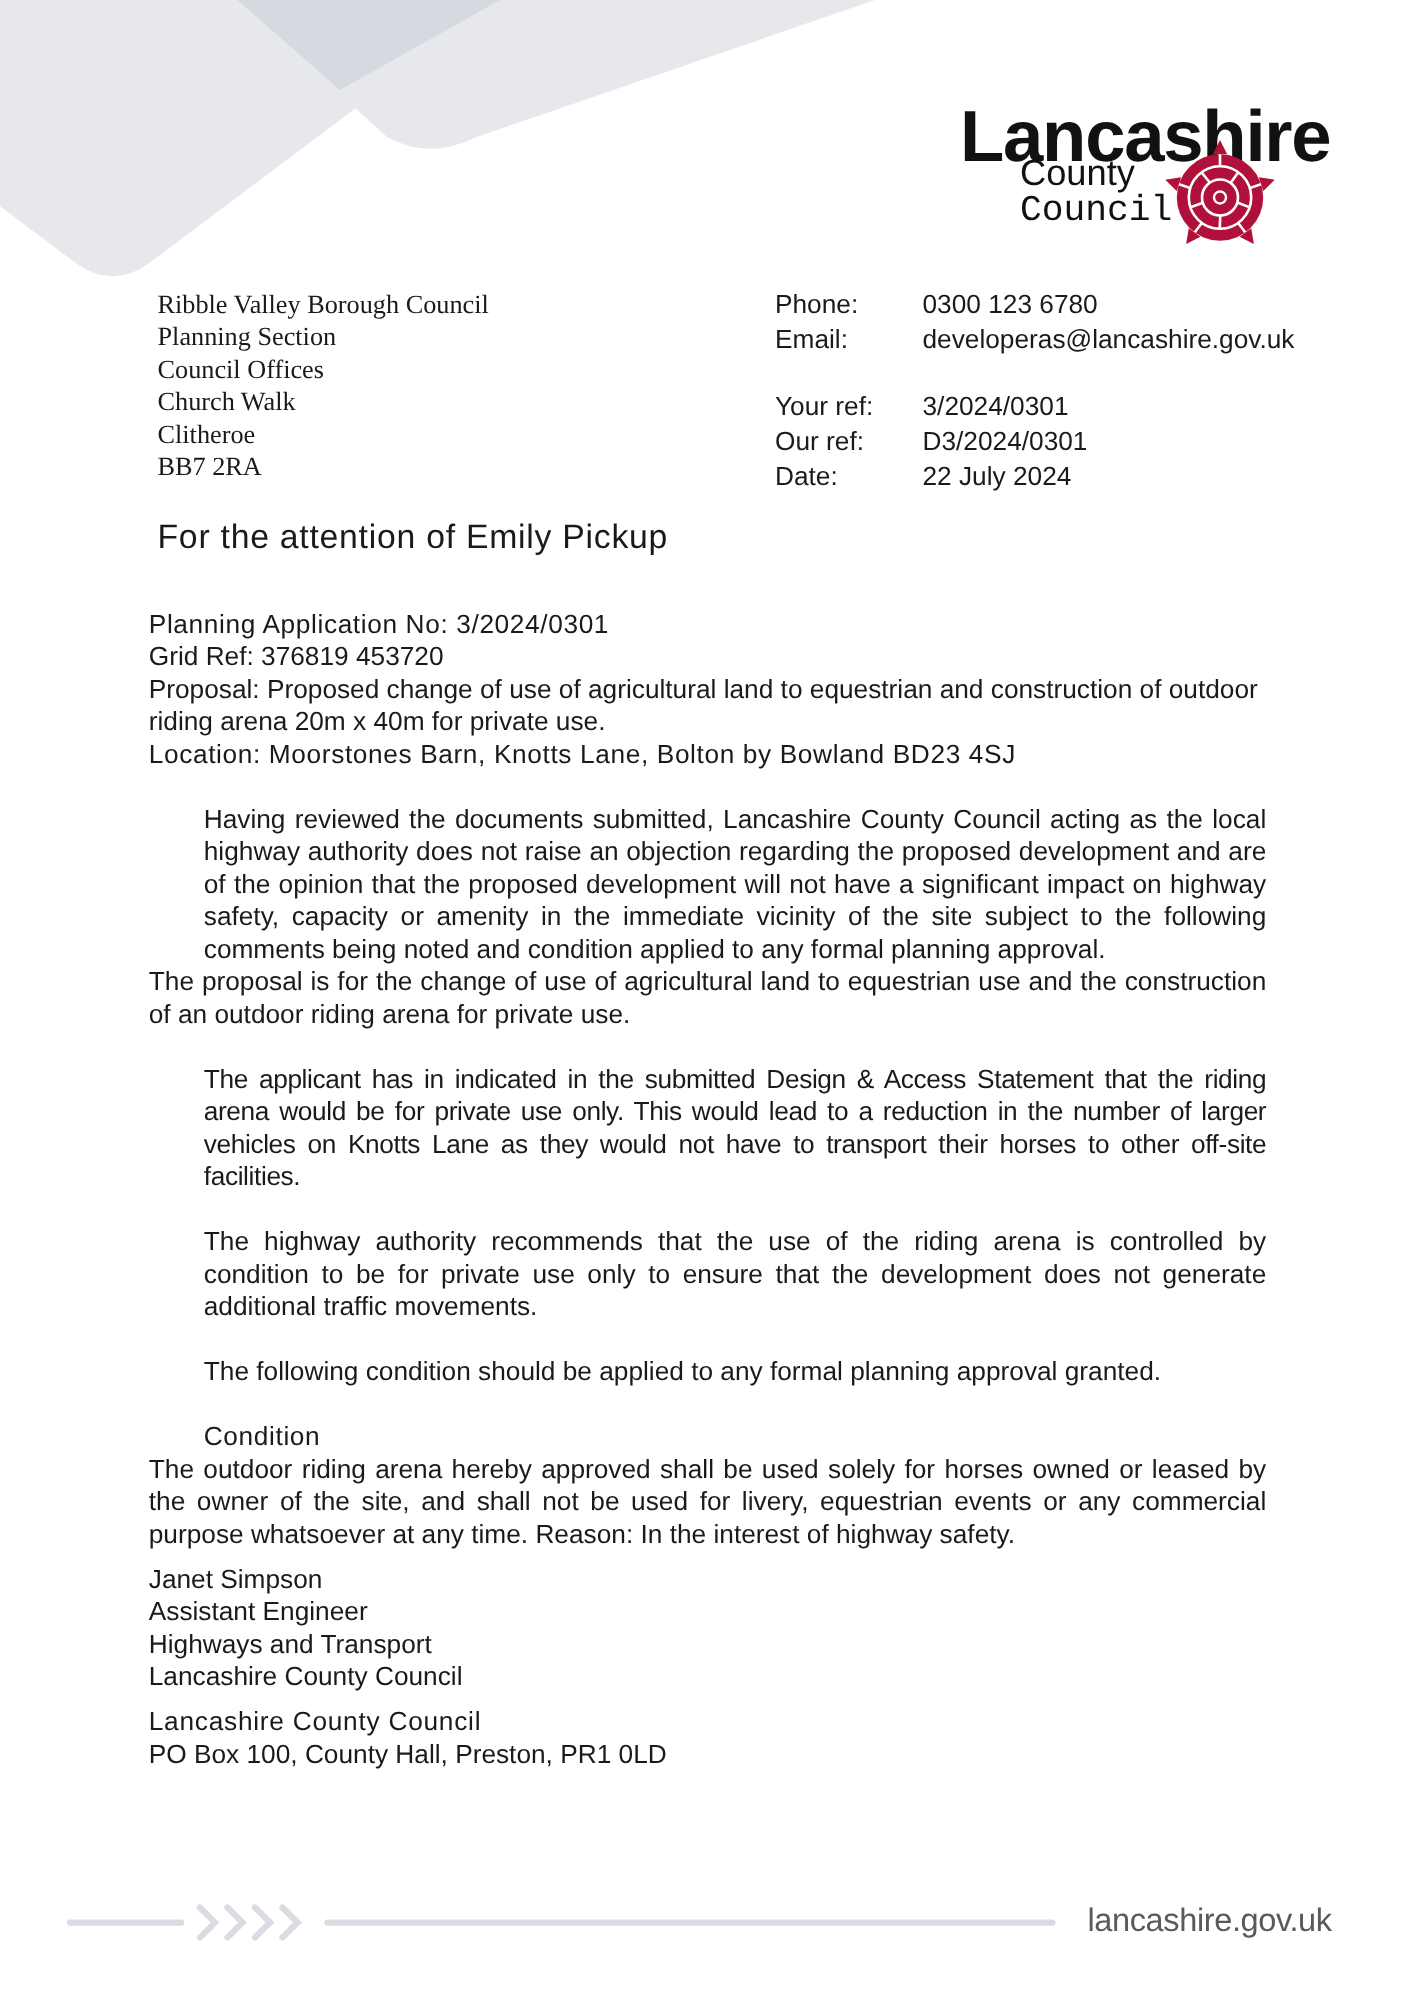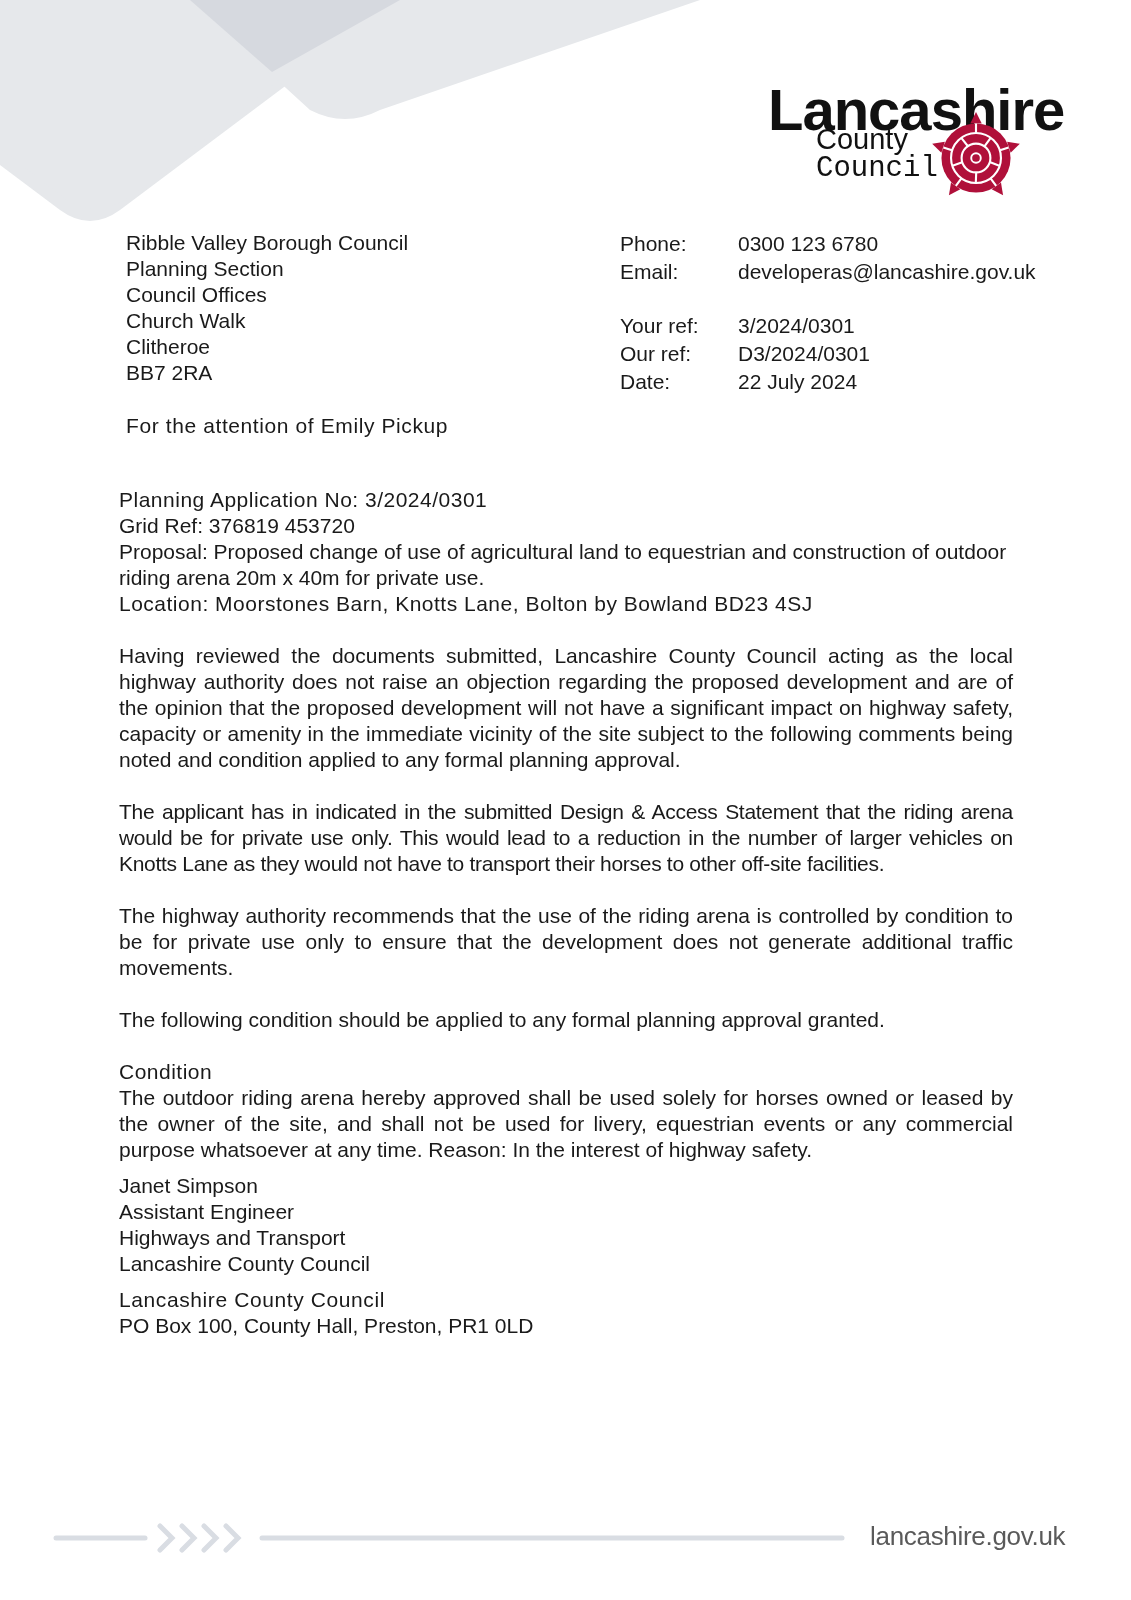--- a/index.html
+++ b/index.html
@@ -7,32 +7,32 @@
          font-family: "Liberation Sans", sans-serif; color: #1a1a1a; }
   .bg-shapes { position: absolute; left: 0; top: 0; width: 1131px; height: 240px; z-index: 0; }
   .logo { position: absolute; left: 760px; top: 58px; width: 310px; height: 130px; z-index: 1; }
   .logo-word { position: absolute; left: 8px; top: 0; font-size: 58px; font-weight: bold;
                letter-spacing: -1px; color: #111; line-height: 64px; margin-top: 20px; }
   .logo-sub { position: absolute; left: 56px; font-size: 29px; line-height: 30px; color: #111; }
   .logo-sub.l1 { top: 66px; }
   .logo-sub.l2 { top: 96px; font-family: Liberation Mono, monospace; }
   .rose { position: absolute; left: 168px; top: 52px; width: 96px; height: 96px; }
 
-  .addr { position: absolute; left: 126px; top: 230px; font-size: 21px; line-height: 26px; z-index: 1; }
+  .addr { position: absolute; left: 126px; top: 230px; font-size: 21px; line-height: 26px; z-index: 1; font-family: Liberation Serif, serif; }
   .addr div { white-space: nowrap; }
-  .attn { position: absolute; left: 126px; top: 414px; font-size: 21px; letter-spacing: 0.6px; }
+  .attn { position: absolute; left: 126px; top: 414px; font-size: 27px; letter-spacing: 0.6px; }
 
   .contact { position: absolute; left: 620px; top: 230px; font-size: 21px; line-height: 28px; z-index: 1; }
   .contact .row { display: flex; white-space: nowrap; }
   .contact .lab { width: 118px; }
   .contact .gap { height: 26px; }
 
   .main { position: absolute; left: 119px; top: 487px; width: 894px; font-size: 21px; line-height: 26px; }
   .main p { margin: 0; }
-  .main .para { margin-top: 26px; text-align: justify; }
+  .main .para { margin-top: 26px; text-align: justify; margin-left: 44px; }
   .main .head { letter-spacing: 0.5px; }
   .main .narrow { letter-spacing: -0.3px; }
   .sig { margin-top: 10px; }
   .spaced { letter-spacing: 0.6px; }
 
   .footer { position: absolute; left: 0; top: 1510px; width: 1131px; height: 60px; }
   .footer-url { position: absolute; left: 870px; top: 1521px; font-size: 26px; color: #5a5a5a; letter-spacing: -0.3px; }
 </style>
 </head>
 <body>
@@ -106,20 +106,21 @@
 </div>
 
 <div class="main">
   <p class="head">Planning Application No: 3/2024/0301</p>
   <p>Grid Ref: 376819 453720</p>
   <p>Proposal: Proposed change of use of agricultural land to equestrian and construction of outdoor riding arena 20m x 40m for private use.</p>
   <p class="head">Location: Moorstones Barn, Knotts Lane, Bolton by Bowland BD23 4SJ</p>
 
   <p class="para">Having reviewed the documents submitted, Lancashire County Council acting as the local highway authority does not raise an objection regarding the proposed development and are of the opinion that the proposed development will not have a significant impact on highway safety, capacity or amenity in the immediate vicinity of the site subject to the following comments being noted and condition applied to any formal planning approval.</p>
 
+  <p style="text-align:justify">The proposal is for the change of use of agricultural land to equestrian use and the construction of an outdoor riding arena for private use.</p>
 
   <p class="para narrow">The applicant has in indicated in the submitted Design &amp; Access Statement that the riding arena would be for private use only.  This would lead to a reduction in the number of larger vehicles on Knotts Lane as they would not have to transport their horses to other off-site facilities.</p>
 
   <p class="para">The highway authority recommends that the use of the riding arena is controlled by condition to be for private use only to ensure that the development does not generate additional traffic movements.</p>
 
   <p class="para">The following condition should be applied to any formal planning approval granted.</p>
 
   <p class="para head">Condition</p>
   <p style="text-align:justify">The outdoor riding arena hereby approved shall be used solely for horses owned or leased by the owner of the site, and shall not be used for livery, equestrian events or any commercial purpose whatsoever at any time.  Reason:  In the interest of highway safety.</p>
 

